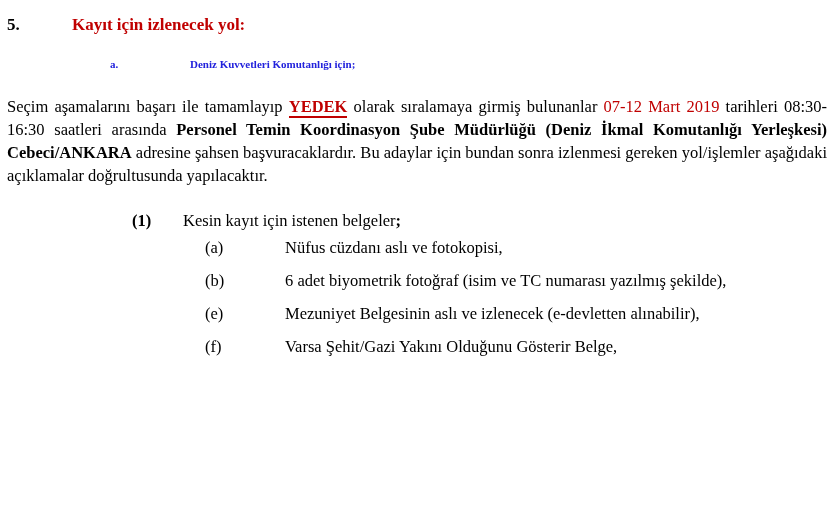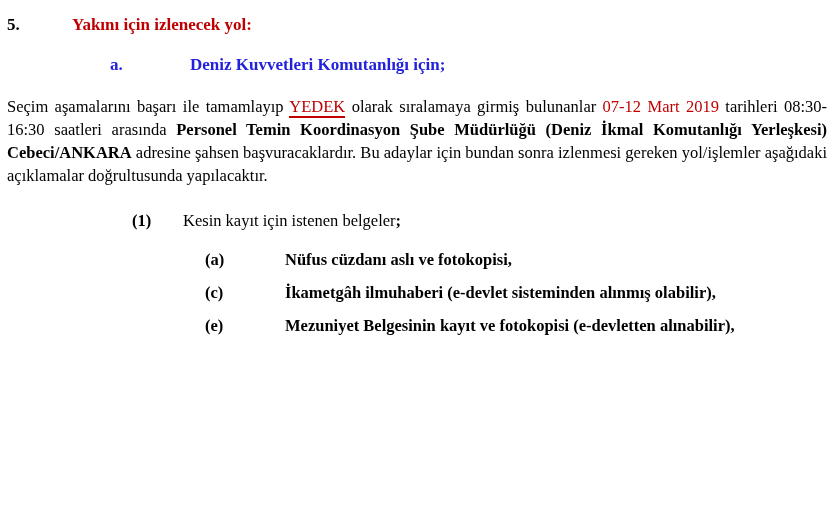--- a/index.html
+++ b/index.html
@@ -29,91 +29,93 @@
     margin: 0 7px 0 7px;
     font-size: 17px;
     font-weight: bold;
     line-height: 23px;
   }
   .h1 .h1-num { display: inline-block; width: 65px; color: var(--ink); }
   .h1 .h1-title { color: var(--red); }
   
   .h2 {
     margin: 17px 7px 0 110px;
-    font-size: 17px;
+    font-size: 11px;
     font-weight: bold;
     line-height: 23px;
     color: var(--blue);
   }
   .h2 .h2-num { display: inline-block; width: 80px; }
   
   .para {
     margin: 19px 7px 0 7px;
     text-align: justify;
     line-height: 23px;
   }
   .seg-bold { font-weight: bold; }
   .seg-red-bold { font-weight: normal; color: var(--red); }
   .seg-red-bold-underline {
-    font-weight: normal; color: var(--red);
+    font-weight: bold; color: var(--red);
     border-bottom: 2.5px solid var(--red);
   }
   
   .list-intro {
-    margin: 22px 7px 16px 7px;
+    margin: 22px 7px 4px 7px;
     line-height: 23px;
   }
   .list-intro .intro-num {
     display: inline-block; width: 51px;
     margin-left: 125px;
     font-weight: bold;
   }
   .list-intro .intro-punct { font-weight: bold; }
   
   .li {
     margin: 0 7px 10px 7px;
     text-align: justify;
     line-height: 23px;
-    font-weight: bold;
   }
   .li .li-label {
     display: inline-block; width: 80px;
     margin-left: 198px;
   }
 </style>
 </head>
 <body>
 
 <div class="page">
 
   <div class="h1">
-    <span class="h1-num">5.</span><span class="h1-title">Yakını için izlenecek yol:</span>
+    <span class="h1-num">5.</span><span class="h1-title">Kayıt için izlenecek yol:</span>
   </div>
 
   <div class="h2">
     <span class="h2-num">a.</span><span class="h2-title">Deniz Kuvvetleri Komutanlığı için;</span>
   </div>
 
   <div class="para">
     <span>Seçim aşamalarını başarı ile tamamlayıp </span><span class="seg-red-bold-underline">YEDEK</span><span> olarak sıralamaya girmiş bulunanlar </span><span class="seg-red-bold">07-12 Mart 2019</span><span> tarihleri 08:30-16:30 saatleri arasında </span><span class="seg-bold">Personel Temin Koordinasyon Şube Müdürlüğü (Deniz İkmal Komutanlığı Yerleşkesi) Cebeci/ANKARA</span><span> adresine şahsen başvuracaklardır. Bu adaylar için bundan sonra izlenmesi gereken yol/işlemler aşağıdaki açıklamalar doğrultusunda yapılacaktır.</span>
   </div>
 
   <div class="list-intro">
     <span class="intro-num">(1)</span><span class="intro-text">Kesin kayıt için istenen belgeler</span><span class="intro-punct">;</span>
   </div>
 
   <div class="li">
     <span class="li-label">(a)</span><span class="li-text">Nüfus cüzdanı aslı ve fotokopisi,</span>
   </div>
 
-
   <div class="li">
-    <span class="li-label">(c)</span><span class="li-text">İkametgâh ilmuhaberi (e-devlet sisteminden alınmış olabilir),</span>
+    <span class="li-label">(b)</span><span class="li-text">6 adet biyometrik fotoğraf (isim ve TC numarası yazılmış şekilde),</span>
   </div>
 
 
 
+
   <div class="li">
-    <span class="li-label">(e)</span><span class="li-text">Mezuniyet Belgesinin kayıt ve fotokopisi (e-devletten alınabilir),</span>
+    <span class="li-label">(e)</span><span class="li-text">Mezuniyet Belgesinin aslı ve izlenecek (e-devletten alınabilir),</span>
   </div>
 
+  <div class="li">
+    <span class="li-label">(f)</span><span class="li-text">Varsa Şehit/Gazi Yakını Olduğunu Gösterir Belge,</span>
+  </div>
 
 </div>
 
 </body></html>

